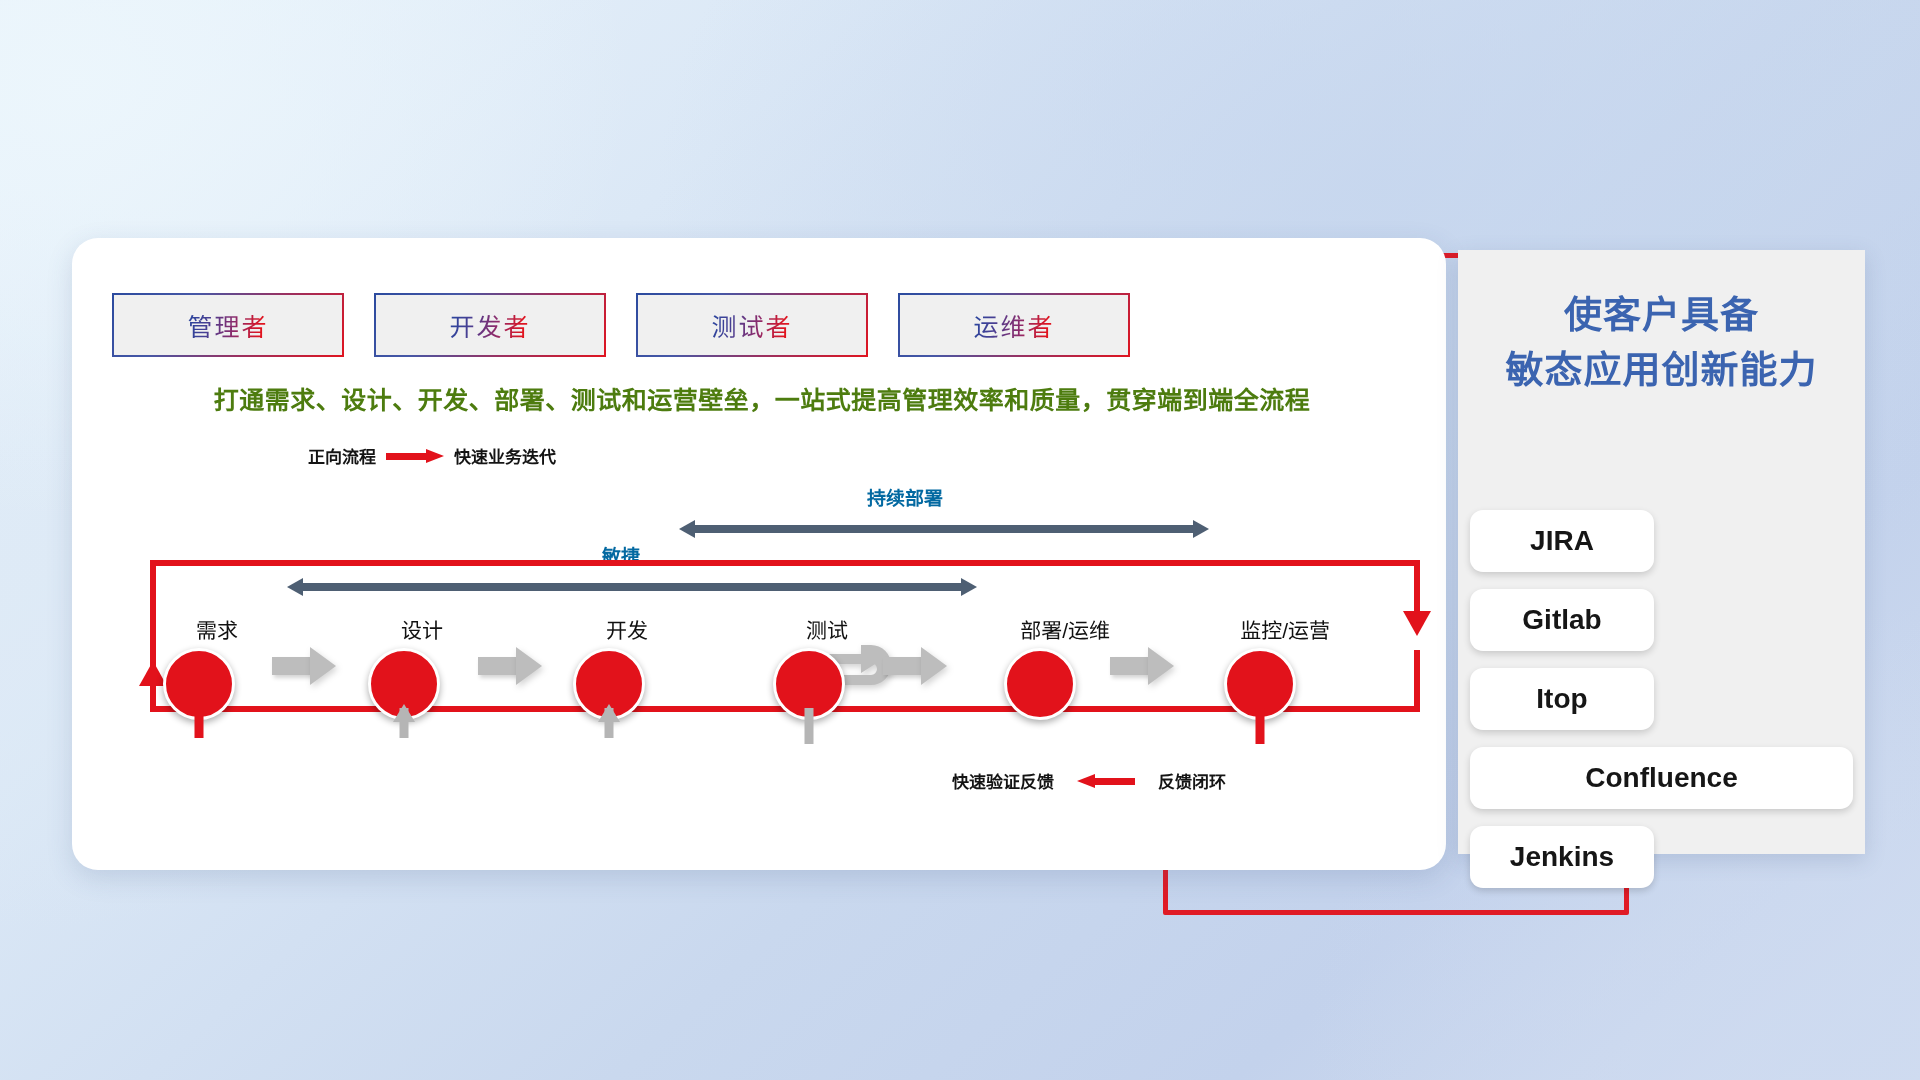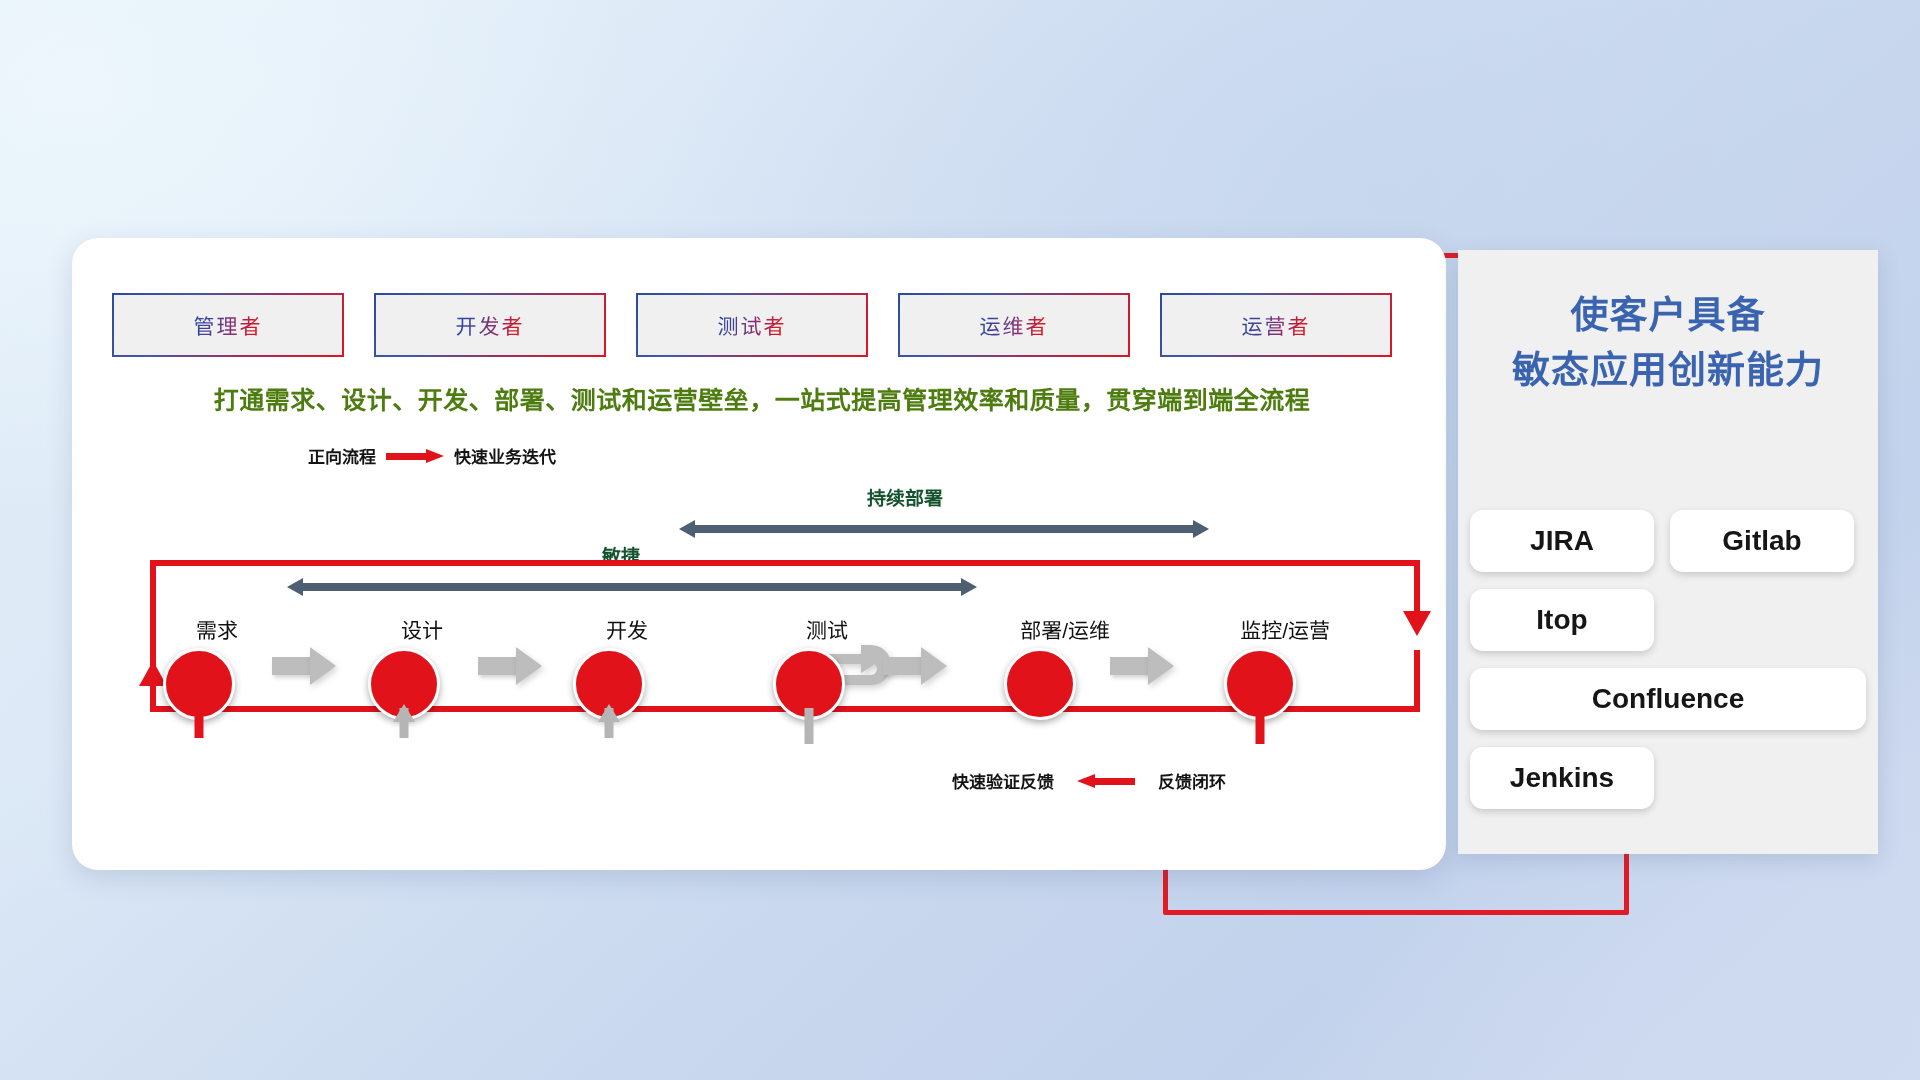--- a/index.html
+++ b/index.html
@@ -26,21 +26,21 @@
         box-shadow:0 8px 26px rgba(60,85,130,.17);}
 
   
   .roles{position:absolute;left:40px;top:55px;display:flex;gap:30px;}
   .role{width:232px;height:64px;display:flex;align-items:center;justify-content:center;
         background:#f0f0f0;box-sizing:border-box;position:relative;}
   .role::before{content:"";position:absolute;inset:0;padding:2px;
       background:linear-gradient(128deg,#2b4a9e 0%,#4657a6 30%,#9a3060 62%,#e0141f 100%);
       -webkit-mask:linear-gradient(#000 0 0) content-box,linear-gradient(#000 0 0);
       -webkit-mask-composite:xor;mask-composite:exclude;pointer-events:none;}
-  .role span{font-size:21px;font-weight:400;letter-spacing:2px;
+  .role span{font-size:25px;font-weight:400;letter-spacing:2px;
       background:linear-gradient(100deg,#2546a0 0%,#4a3f92 28%,#8e2a6a 58%,#e0141f 88%);
       -webkit-background-clip:text;background-clip:text;color:transparent;
       position:relative;z-index:2;}
 
   
   .desc{position:absolute;left:40px;top:142px;width:1300px;text-align:center;
         font-size:25px;font-weight:bold;color:#4d7c0f;letter-spacing:.5px;}
 
   
   .legend-fwd{position:absolute;left:236px;top:205px;display:flex;align-items:center;gap:10px;
@@ -53,21 +53,21 @@
             border-top:7px solid transparent;border-bottom:7px solid transparent;border-left:18px solid #e2121b;}
   .ar-red.left i{left:18px;}
   .ar-red.left b{left:0;right:auto;border-left:none;border-right:18px solid #e2121b;}
 
   
   .dbl{position:absolute;height:18px;}
   .dbl .bar{position:absolute;left:14px;right:14px;top:5px;height:8px;background:#4e5f73;}
   .dbl .h{position:absolute;top:0;width:0;height:0;border-top:9px solid transparent;border-bottom:9px solid transparent;}
   .dbl .h.l{left:0;border-right:16px solid #4e5f73;}
   .dbl .h.r{right:0;border-left:16px solid #4e5f73;}
-  .dbl-lbl{position:absolute;font-size:19px;font-weight:bold;color:#14532d;}
+  .dbl-lbl{position:absolute;font-size:19px;font-weight:bold;color:#0369a1;}
 
   #cd-arrow{left:607px;top:282px;width:530px;}
   #cd-label{left:795px;top:245px;}
   #ag-arrow{left:215px;top:340px;width:690px;}
   #ag-label{left:530px;top:303px;}
 
   
   .loop-top{position:absolute;left:78px;top:322px;width:1270px;height:6px;background:#e2121b;}
   .loop-left{position:absolute;left:78px;top:322px;width:6px;height:152px;background:#e2121b;}
   .loop-bot{position:absolute;left:78px;top:468px;width:1270px;height:6px;background:#e2121b;}
@@ -94,21 +94,21 @@
   .gar .s{position:absolute;left:0;top:10px;width:40px;height:18px;background:#bdbdbd;
           box-shadow:2px 3px 4px rgba(0,0,0,.17);}
   .gar .t{position:absolute;right:0;top:0;width:0;height:0;
           border-top:19px solid transparent;border-bottom:19px solid transparent;border-left:26px solid #bdbdbd;
           filter:drop-shadow(2px 3px 3px rgba(0,0,0,.17));}
 
   .cycle{position:absolute;top:52px;left:713px;width:92px;height:60px;}
 
   
   .panel{position:absolute;left:1458px;top:250px;width:407px;height:604px;
-         background:#f0f0f0;z-index:4;box-shadow:0 6px 20px rgba(60,85,130,.18);padding-left:13px;}
+         background:#f0f0f0;z-index:4;box-shadow:0 6px 20px rgba(60,85,130,.18);}
   .panel h2{margin:0;padding:0;position:absolute;left:0;right:0;top:38px;text-align:center;
             font-size:38px;font-weight:bold;color:#3b64b0;line-height:1.45;letter-spacing:1px;}
   .tools{position:absolute;left:12px;right:12px;top:228px;display:flex;flex-wrap:wrap;gap:17px 16px;margin-top:32px;}
   .tool{background:#fff;border-radius:13px;height:62px;display:flex;align-items:center;justify-content:center;
         font-size:28px;font-weight:bold;color:#161616;box-shadow:0 3px 7px rgba(0,0,0,.16);flex:0 0 184px;}
   .tool.wide{flex:0 0 100%;}
 </style>
 </head>
 <body>
 
@@ -123,23 +123,20 @@
         <span>管理者</span>
       </div>
       <div class="role">
         <span>开发者</span>
       </div>
       <div class="role">
         <span>测试者</span>
       </div>
       <div class="role">
         <span>运维者</span>
-      </div>
-      <div class="role">
-        <span>运营者</span>
       </div>
     </div>
 
     <div class="desc">打通需求、设计、开发、部署、测试和运营壁垒，一站式提高管理效率和质量，贯穿端到端全流程</div>
 
     <div class="legend-fwd">
       <span>正向流程</span>
       <span class="ar-red">
           <i></i>
           <b></b>

